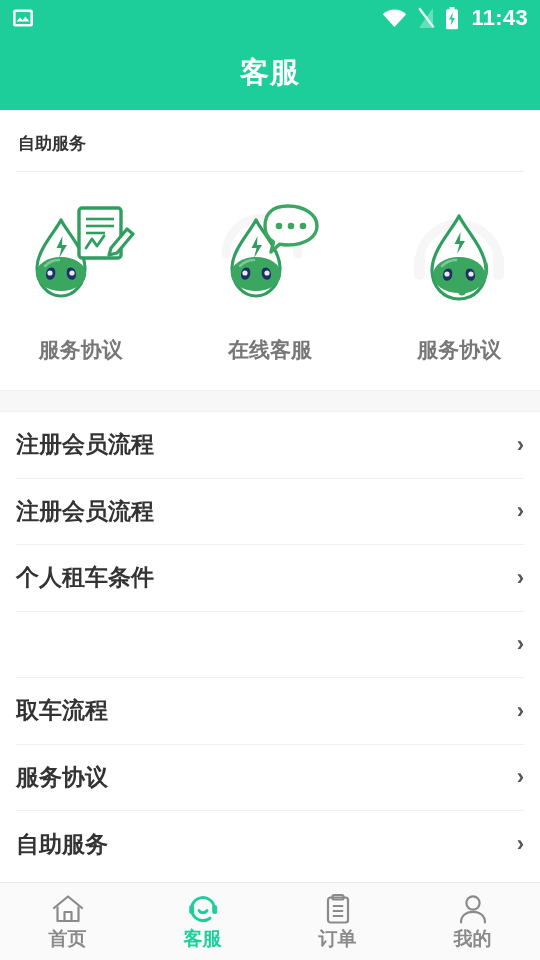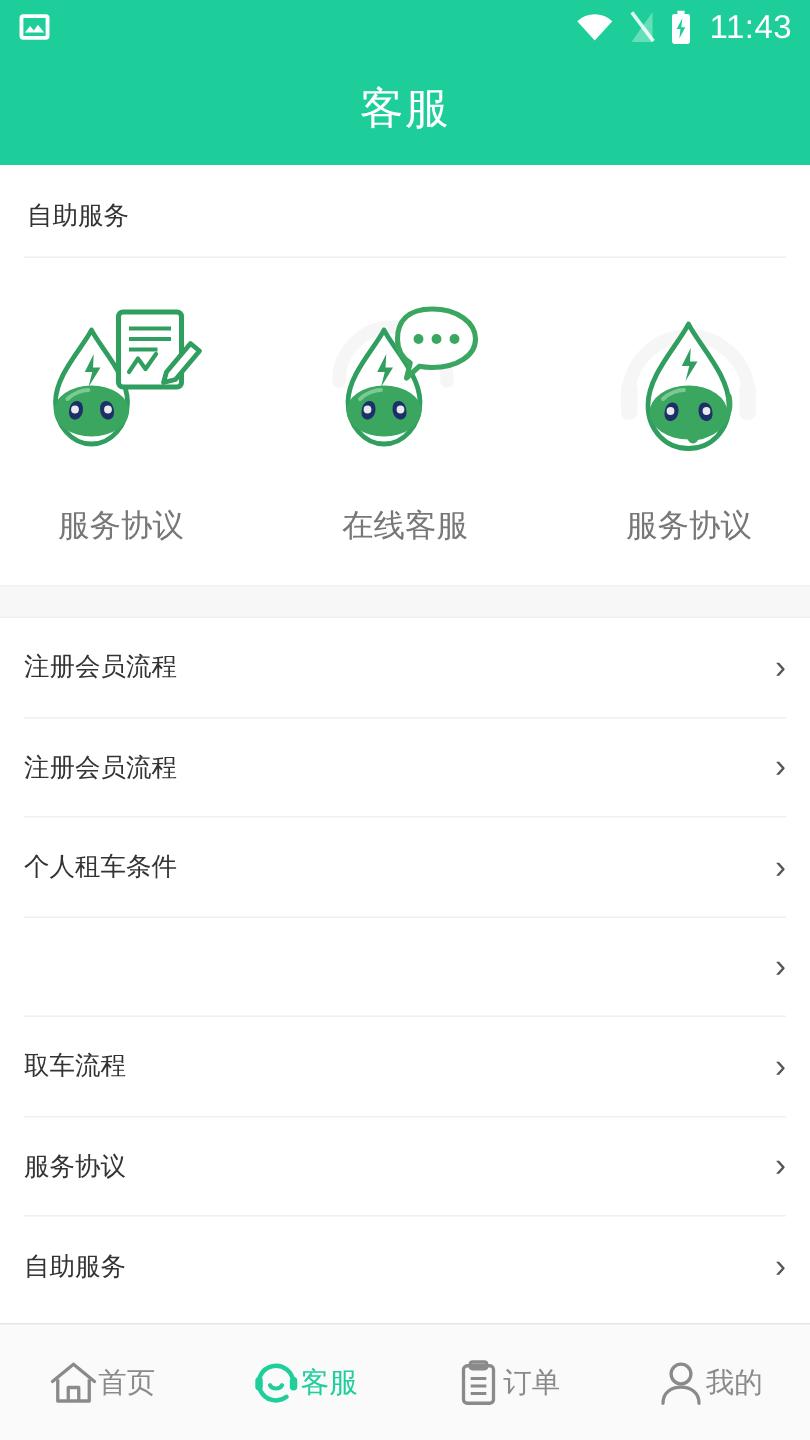--- a/index.html
+++ b/index.html
@@ -12,20 +12,21 @@
     font-family: "Liberation Sans", "DejaVu Sans", sans-serif;
   }
 
   #app {
     position: relative;
     width: 540px;
     height: 960px;
     display: flex;
     flex-direction: column;
     background: #ffffff;
+    font-weight: bold;
   }
 
   
   .status-bar {
     height: 36px;
     background: #1DCE9A;
     display: flex;
     align-items: center;
     padding: 0 12px;
     flex: 0 0 auto;
@@ -117,41 +118,42 @@
   }
   .faq-row {
     height: 66.5px;
     margin: 0 16px;
     display: flex;
     align-items: center;
     border-bottom: 1px solid #f0f0f0;
   }
   .faq-row:last-child { border-bottom: none; }
   .faq-label {
-    font-size: 17px;
+    font-size: 23px;
     color: #333333;
   }
   .faq-chev {
     margin-left: auto;
     color: #555555;
     font-size: 22px;
     line-height: 1;
   }
 
   
   .tab-bar {
     height: 78px;
     background: #fafafa;
     border-top: 1px solid #e6e6e6;
     display: flex;
     flex: 0 0 auto;
   }
   .tab-item {
     flex: 1 1 25%;
     display: flex;
+    flex-direction: column;
     align-items: center;
     justify-content: center;
   }
   .tab-icon { width: 34px; height: 34px; display: block; }
   .tab-label { font-size: 19px; color: #8a8a8a; }
   .tab-item.active .tab-label { color: #20CE9C; }
 </style>
 </head>
 <body>
 

